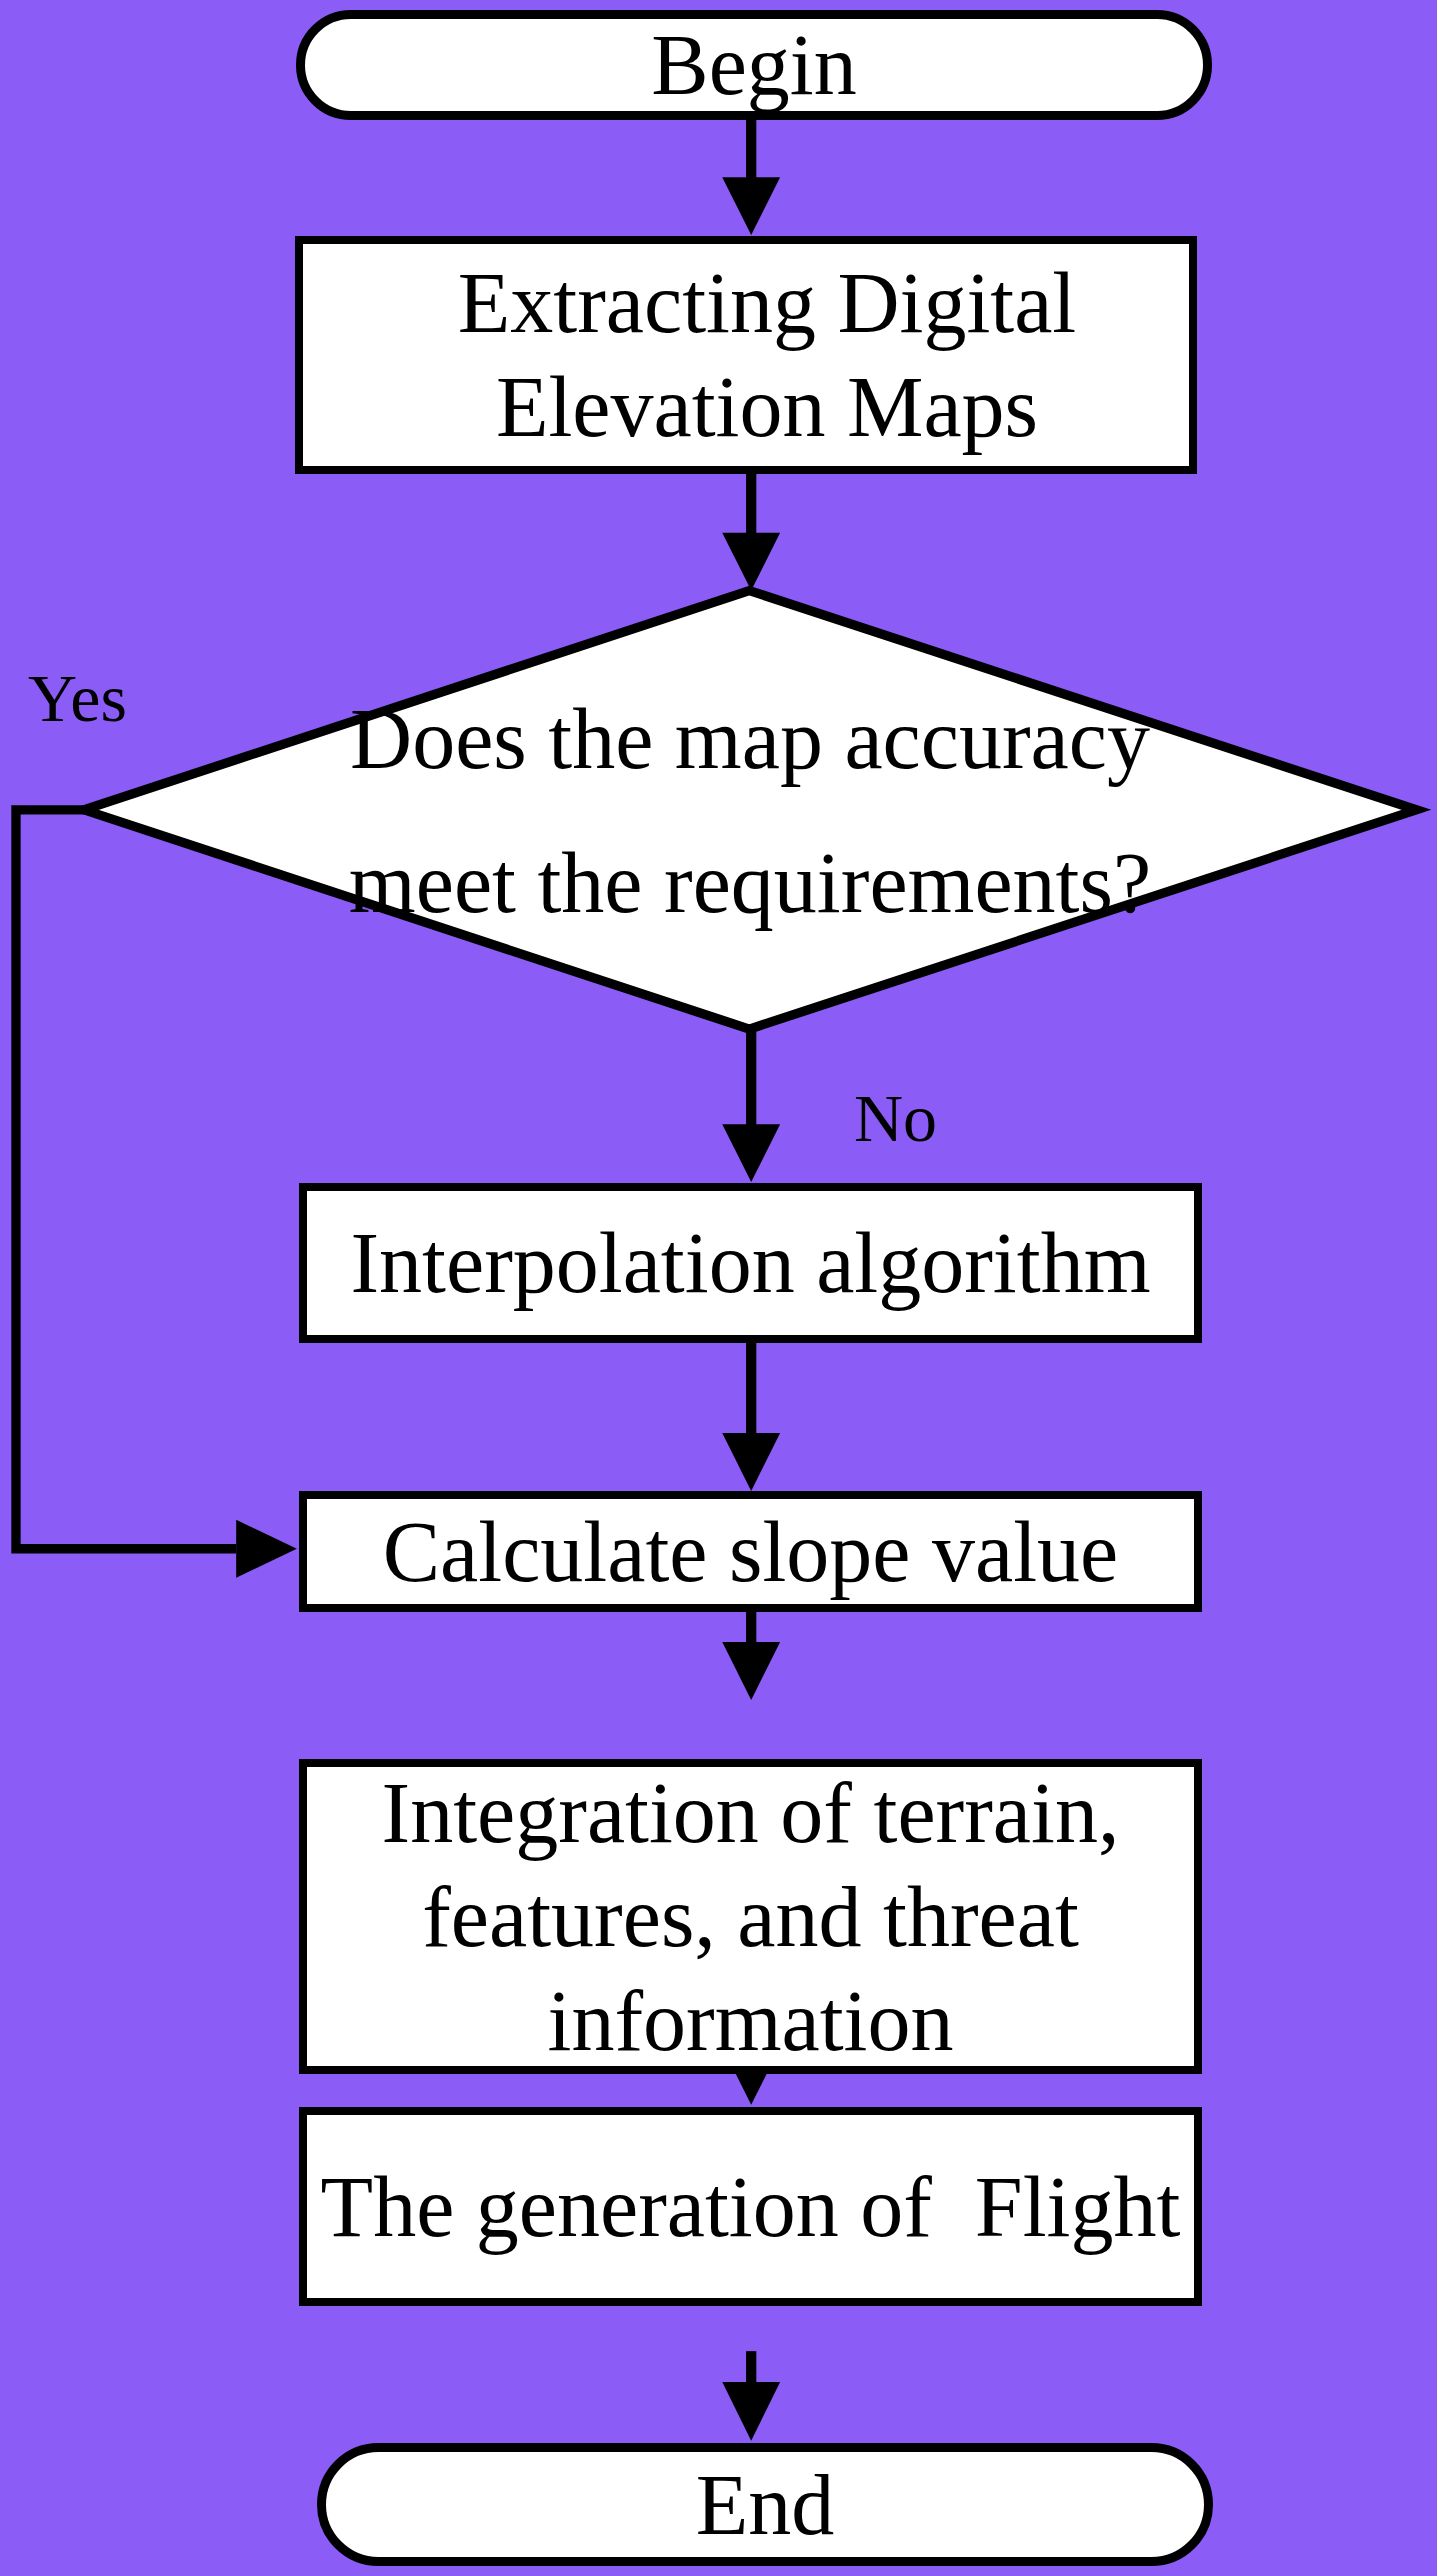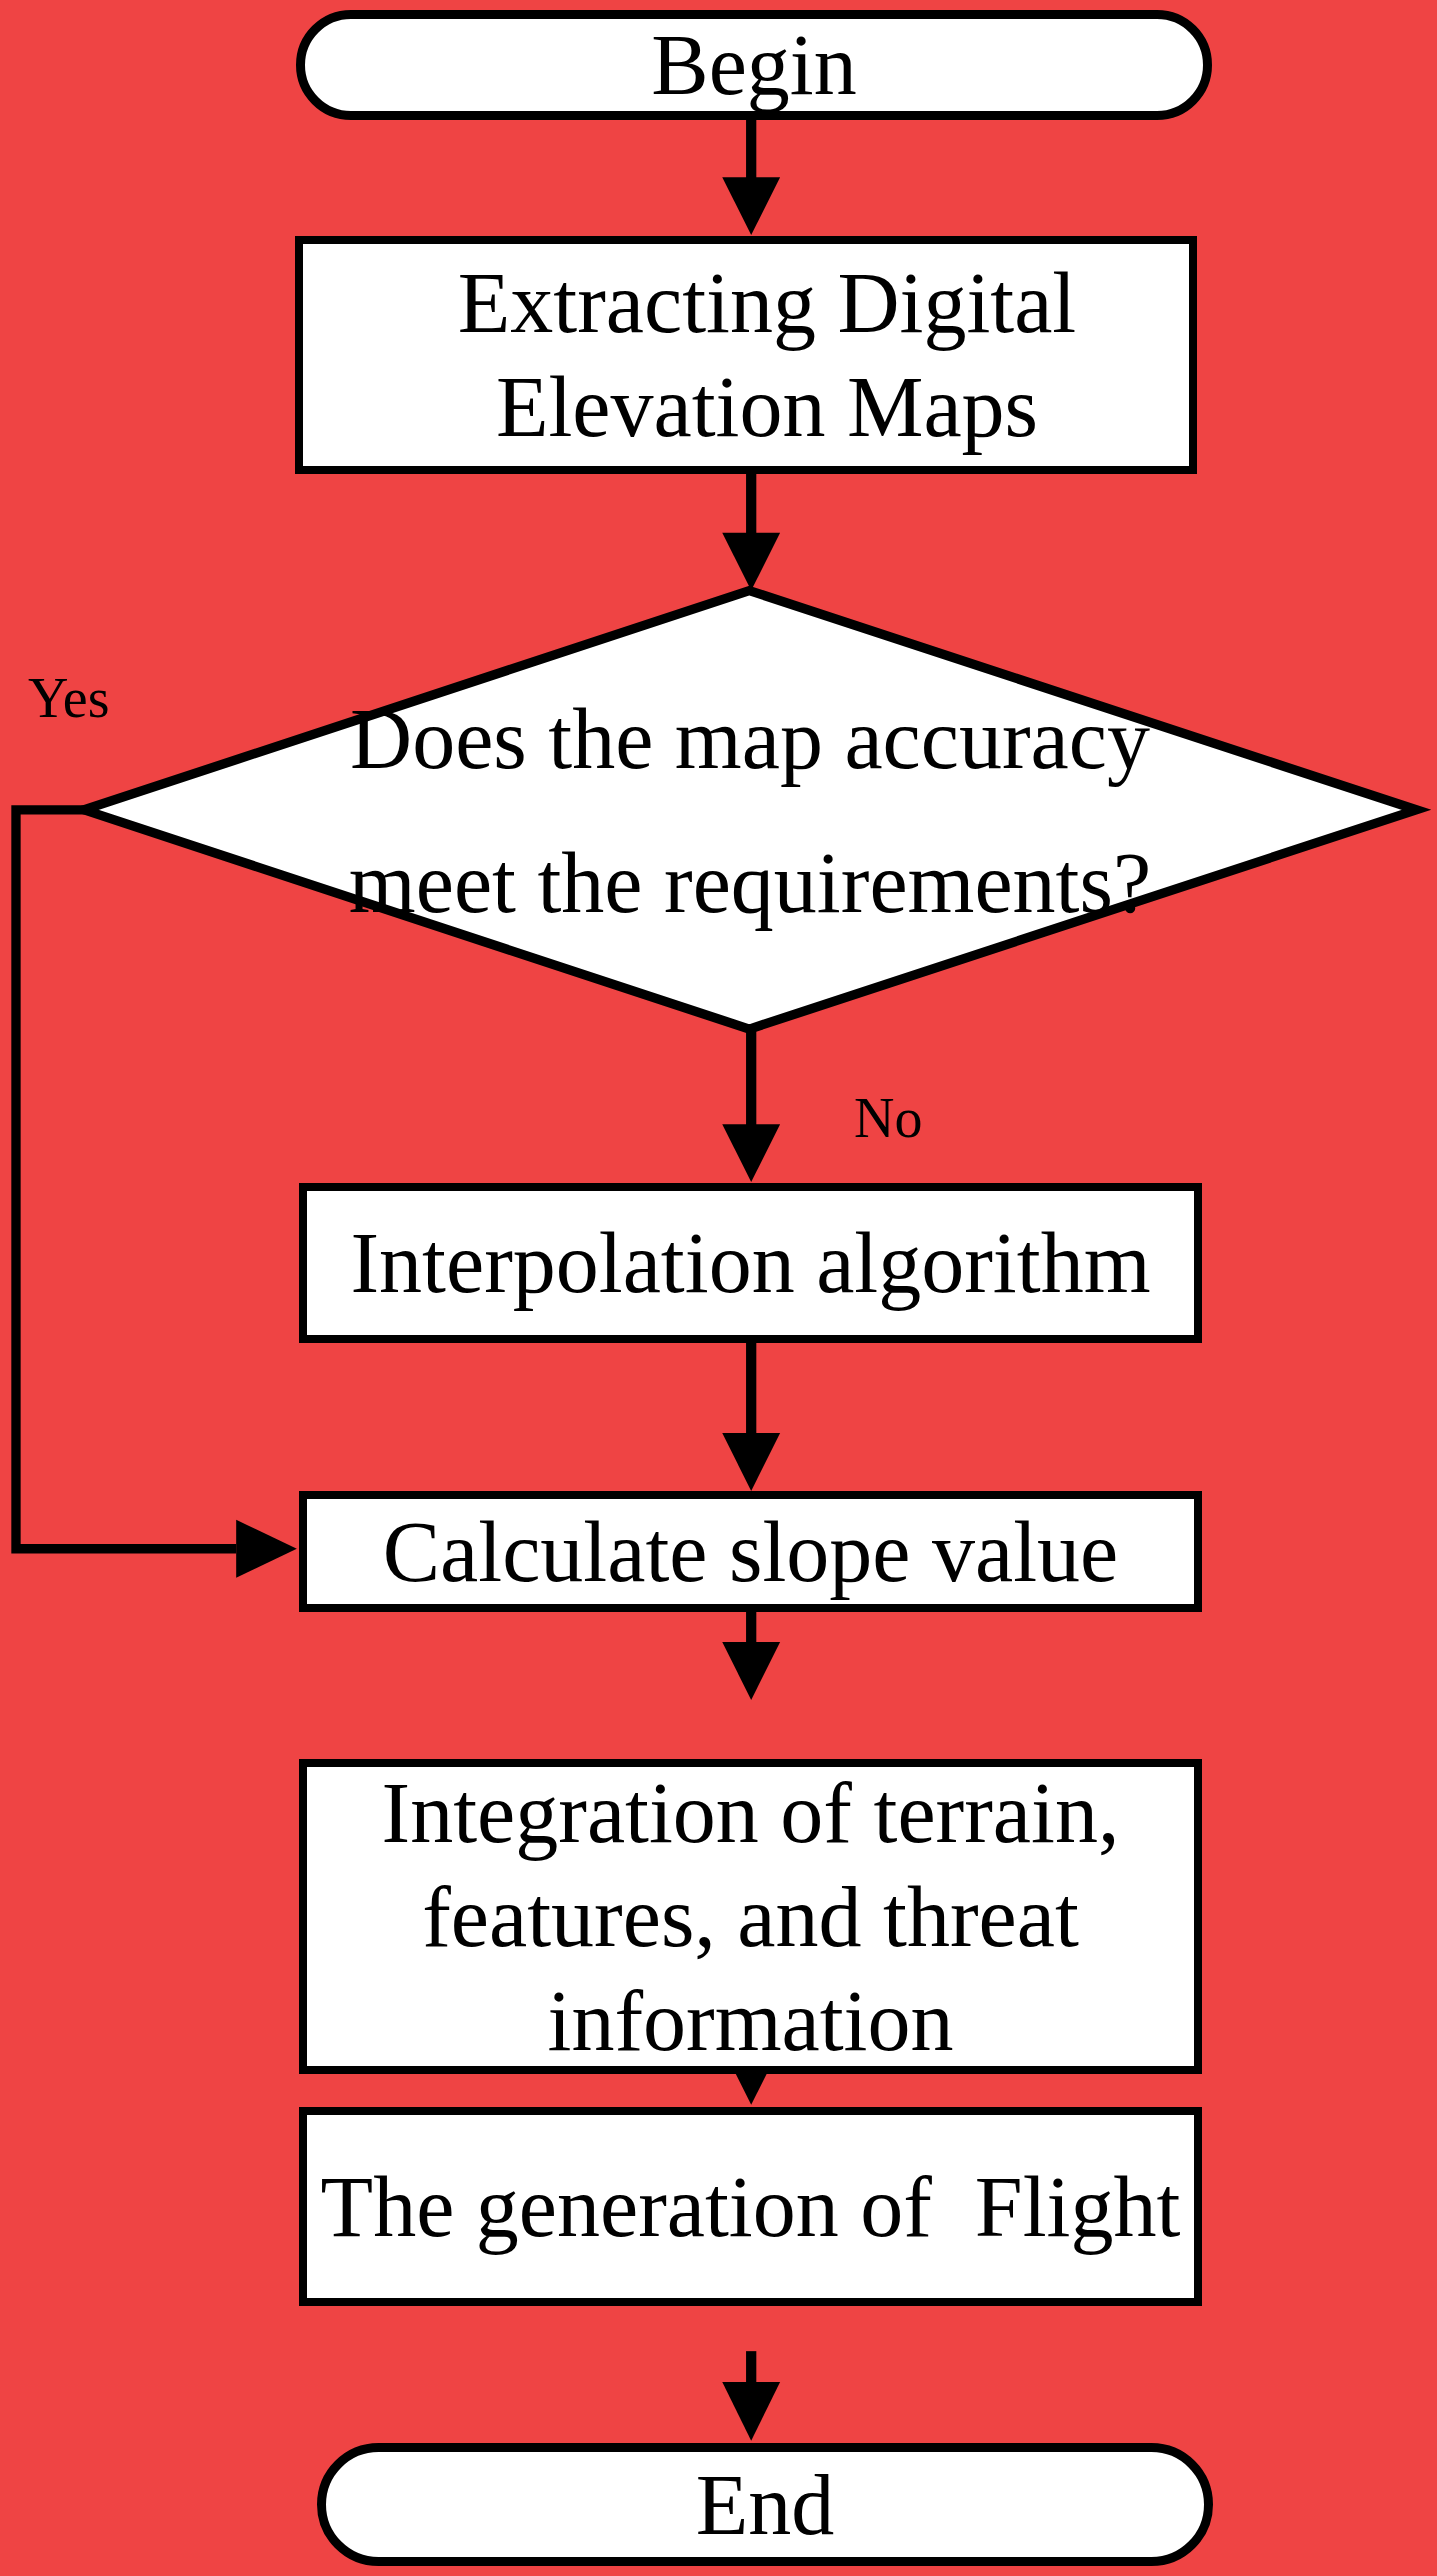--- a/index.html
+++ b/index.html
@@ -4,21 +4,21 @@
 <style>
   html, body {
     margin: 0;
     padding: 0;
     background: #ffffff;
   }
   .page {
     position: relative;
     width: 1438px;
     height: 2576px;
-    background: #ef4444;
+    background: #8b5cf6;
     color: #000000;
     font-family: "Liberation Serif", "DejaVu Serif", serif;
     overflow: hidden;
   }
   .layer {
     position: absolute;
     left: 0;
     top: 0;
     width: 1438px;
     height: 2576px;
@@ -51,21 +51,21 @@
     text-align: center;
     font-size: 86px;
     line-height: 112px;
     background: transparent;
     border: none;
     gap: 32px;
   }
   .node-line { white-space: pre; }
   .edge-label {
     position: absolute;
-    font-size: 56px;
+    font-size: 68px;
     line-height: 90px;
     white-space: pre;
     font-family: Liberation Serif, serif;
   }
   
   .n-begin        { left: 296px;  top: 10.3px;   width: 916px;  height: 110px; }
   .n-extract      { left: 295px;  top: 236px;  width: 902px;  height: 238px; padding-left: 42px; }
   .n-interpolate  { left: 299px;  top: 1183px; width: 903px;  height: 160px; }
   .n-calculate    { left: 299px;  top: 1491px; width: 903px;  height: 121px; }
   .n-integration  { left: 299px;  top: 1759px; width: 903px;  height: 315px; }

